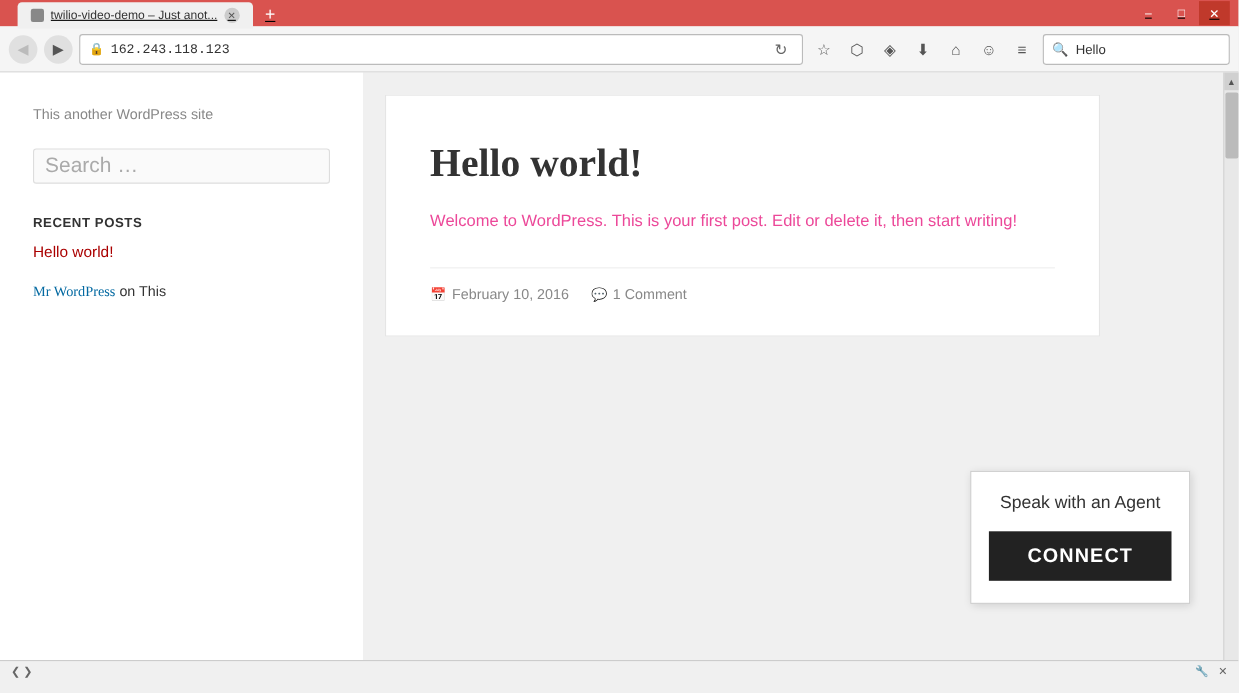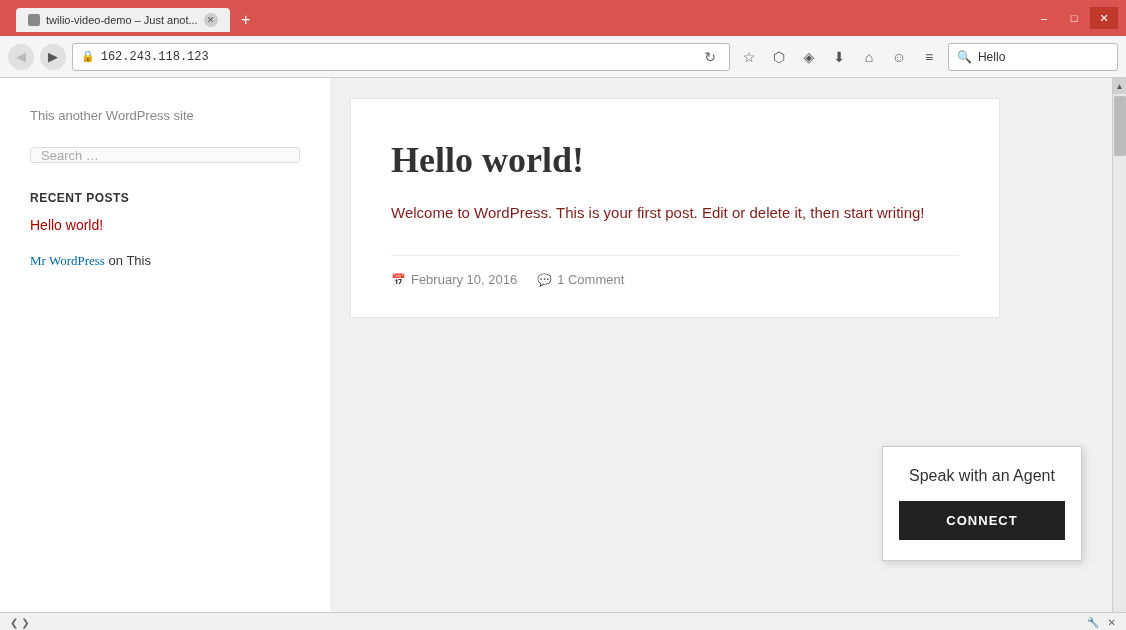--- a/index.html
+++ b/index.html
@@ -1,19 +1,19 @@
 <!DOCTYPE html>
 <html><head>
   <meta charset="utf-8">
   <style>
     * { margin: 0; padding: 0; box-sizing: border-box; }
     body { font-family: Arial, sans-serif; background: #f0f0f0; width: 1126px; height: 630px; overflow: hidden; }
     .title-bar {
       display: flex; align-items: center;
-      background: #d9534f; padding: 4px 8px; height: 36px;
+      background: #d9534f; padding: 4px 8px; height: 24px; text-decoration: underline;
     }
     .tab-area { display: flex; align-items: flex-end; padding: 4px 0 0 8px; }
     .tab {
       background: #f0f0f0; border-radius: 4px 4px 0 0;
       padding: 5px 12px; font-size: 11px; color: #333;
       display: flex; align-items: center; gap: 6px;
       min-width: 160px; max-width: 220px;
     }
     .tab-favicon { width: 12px; height: 12px; background: #888; border-radius: 2px; }
     .tab-title { flex: 1; overflow: hidden; white-space: nowrap; text-overflow: ellipsis; font-size: 11px; }
@@ -97,22 +97,22 @@
     .sidebar {
       width: 330px; background: #fff; padding: 30px 30px;
       flex-shrink: 0; overflow: hidden;
     }
     .site-title {
       font-size: 26px; font-weight: bold; color: #333; line-height: 1.2;
       margin-bottom: 6px;
     }
     .site-subtitle { font-size: 13px; color: #888; margin-bottom: 24px; }
     .search-widget {
-      width: 100%; height: 16px; border: 1px solid #ddd; border-radius: 3px;
-      background: #fafafa; padding: 0 10px; font-size: 13px; color: #aaa;
+      width: 100%; height: 32px; border: 1px solid #ddd; border-radius: 3px;
+      background: #fafafa; padding: 0 10px; font-size: 19px; color: #aaa;
       display: flex; align-items: center; margin-bottom: 28px;
     }
     .widget-title {
       font-size: 12px; font-weight: bold; color: #333; letter-spacing: 0.5px;
       margin-bottom: 12px; text-transform: uppercase;
     }
     .recent-post-link {
       color: #a00; font-size: 14px; text-decoration: none; display: block;
       margin-bottom: 20px;
     }
@@ -127,39 +127,39 @@
     }
     .post-card {
       background: #fff; border: 1px solid #e5e5e5;
       padding: 40px 40px 30px 40px;
       max-width: 650px;
     }
     .post-title {
       font-size: 36px; font-weight: bold; color: #333;
       font-family: Georgia, serif; margin-bottom: 20px;
     }
-    .post-body { font-size: 15px; color: #7f1d1d; line-height: 1.6; margin-bottom: 30px; margin-top: 16px; }
+    .post-body { font-size: 15px; color: #ec4899; line-height: 1.6; margin-bottom: 30px; margin-top: 16px; }
     .post-meta {
       font-size: 13px; color: #888; display: flex; gap: 20px; align-items: center;
       padding-top: 16px; border-top: 1px solid #eee;
     }
     .post-meta-item { display: flex; align-items: center; gap: 5px; }
     .meta-icon { font-size: 12px; }
 
     
     .agent-widget {
       position: absolute; bottom: 51px; right: 30px;
       width: 200px; background: #fff;
       border: 1px solid #ccc; box-shadow: 2px 2px 8px rgba(0,0,0,0.15);
       padding: 20px 16px; text-align: center;
     }
     .agent-title { font-size: 16px; color: #333; margin-bottom: 16px; }
     .connect-btn {
       width: 100%; padding: 12px; background: #222; color: #fff;
-      font-size: 13px; font-weight: bold; letter-spacing: 1px;
+      font-size: 18px; font-weight: bold; letter-spacing: 1px;
       border: none; cursor: pointer;
     }
 
     
     .status-bar {
       background: #f0f0f0; border-top: 1px solid #ccc;
       height: 20px; display: flex; align-items: center; justify-content: space-between;
       padding: 0 10px; font-size: 10px; color: #666;
     }
     .status-left { display: flex; align-items: center; gap: 4px; }

